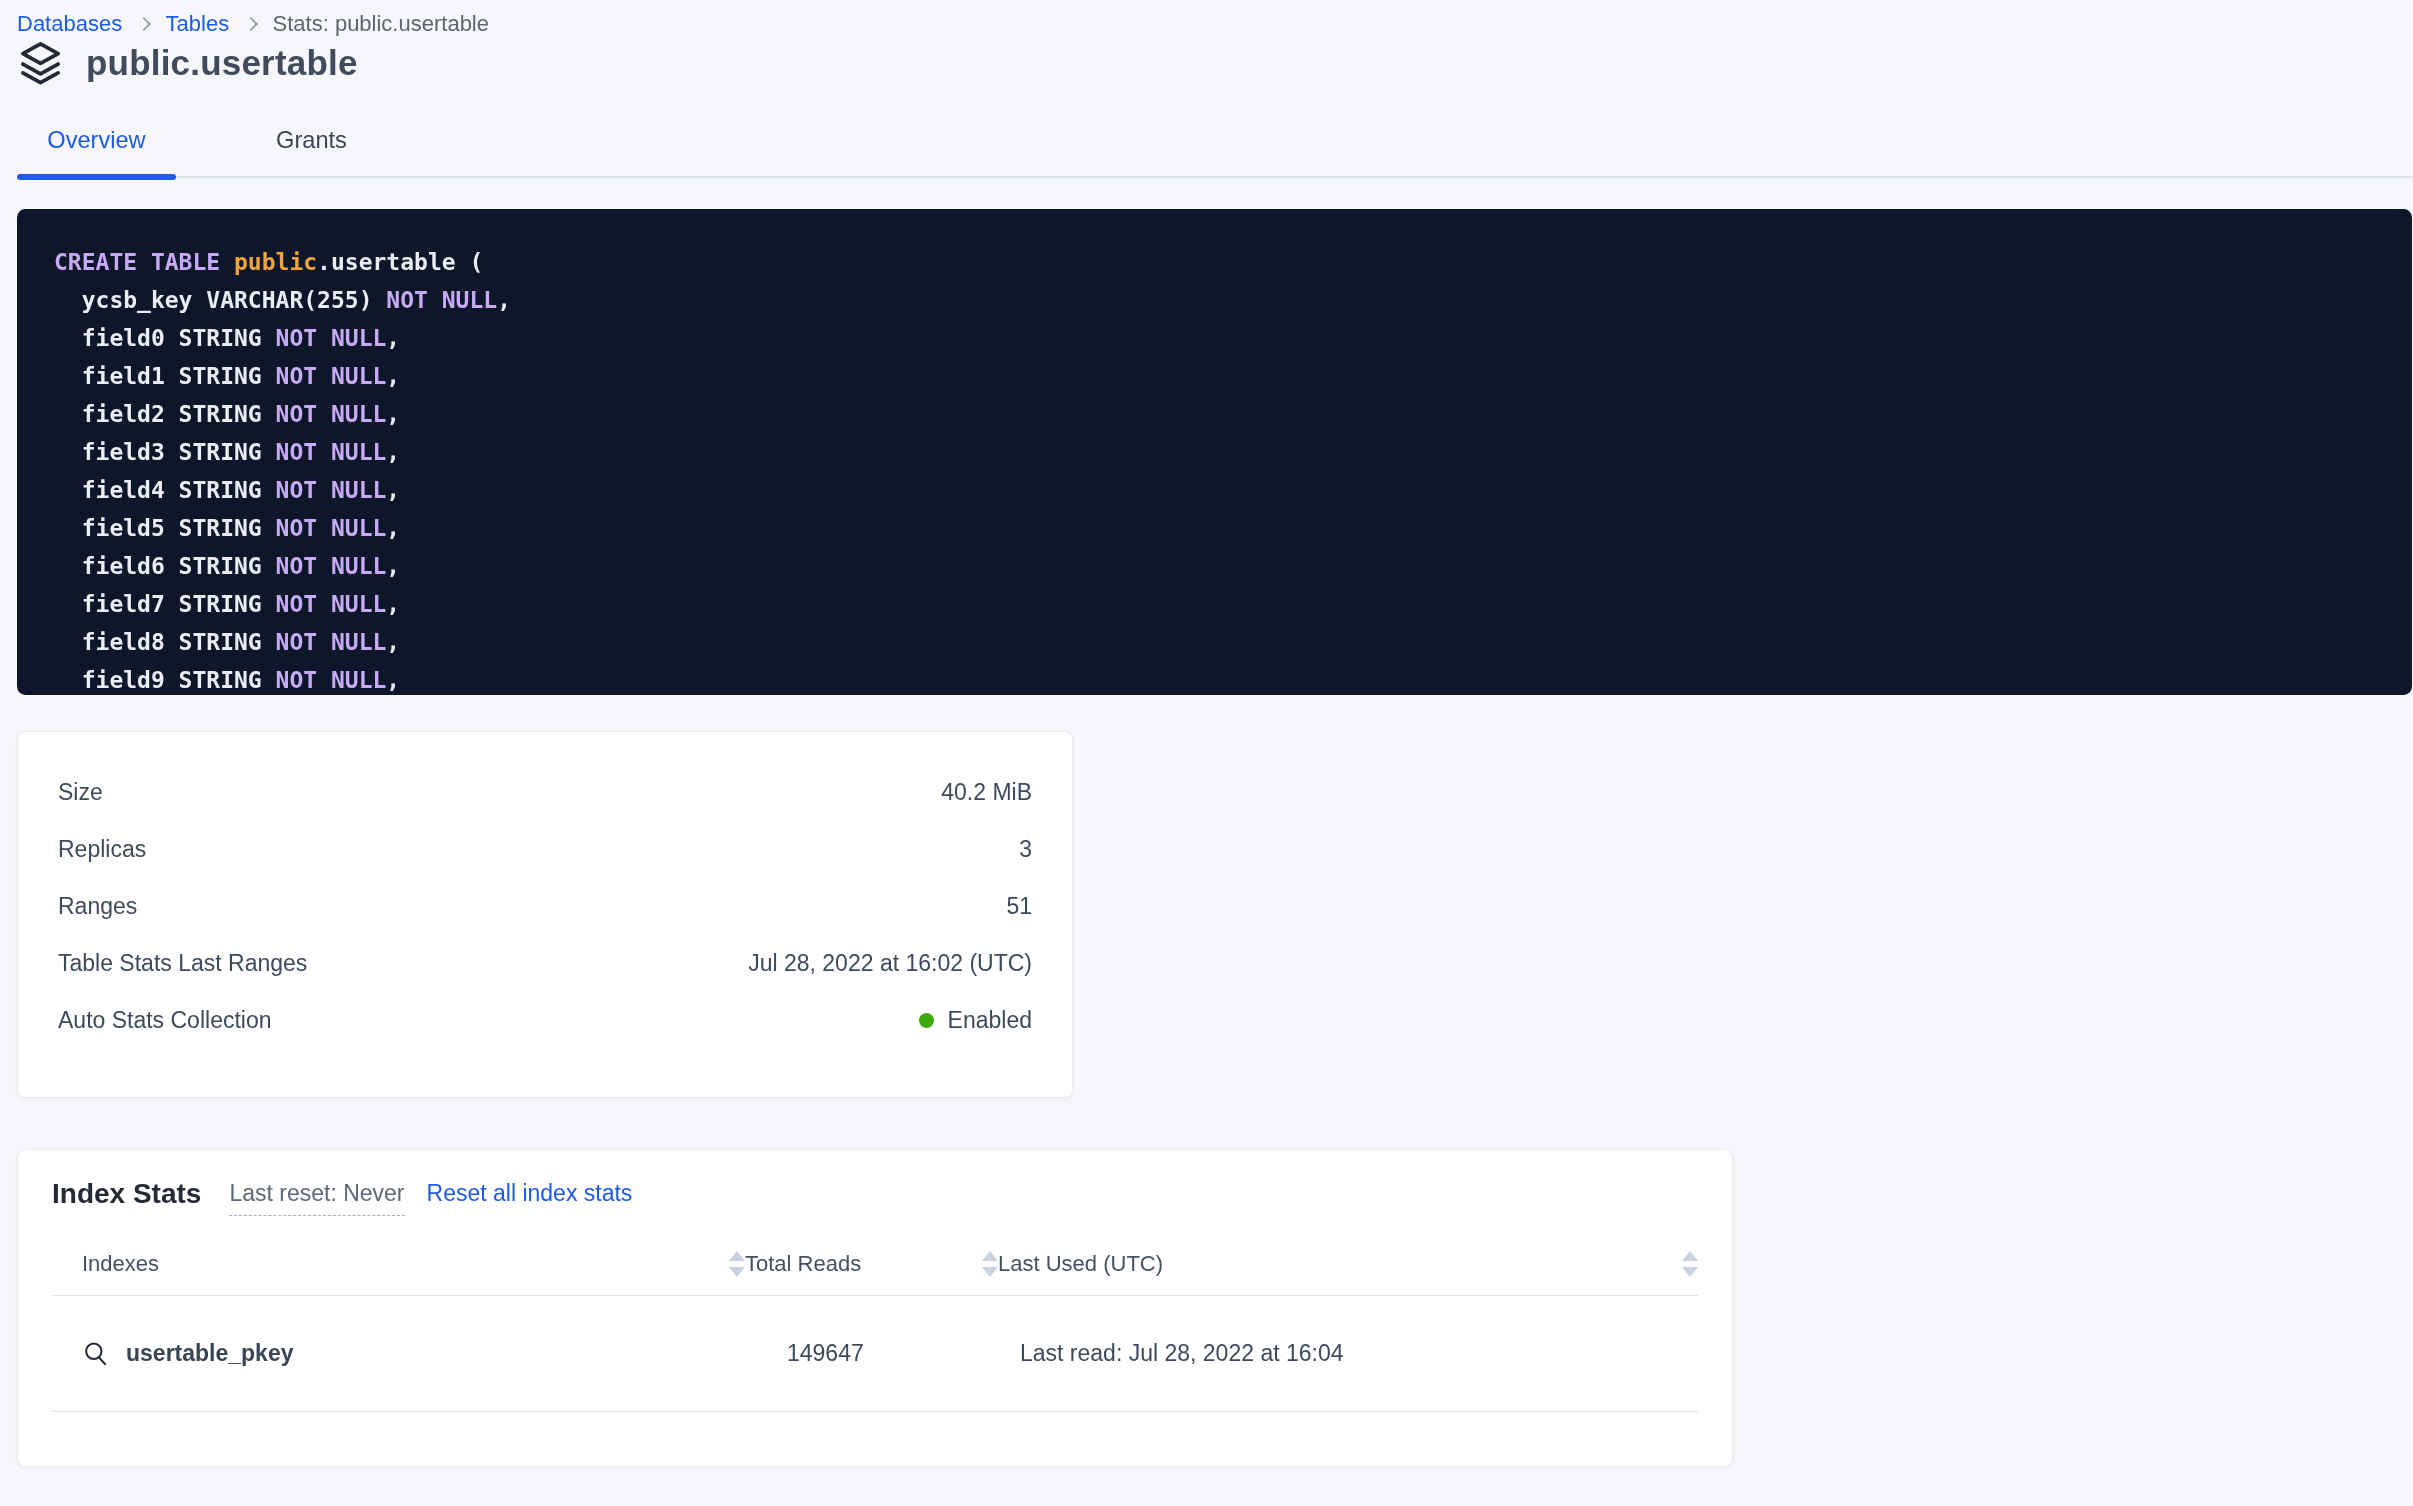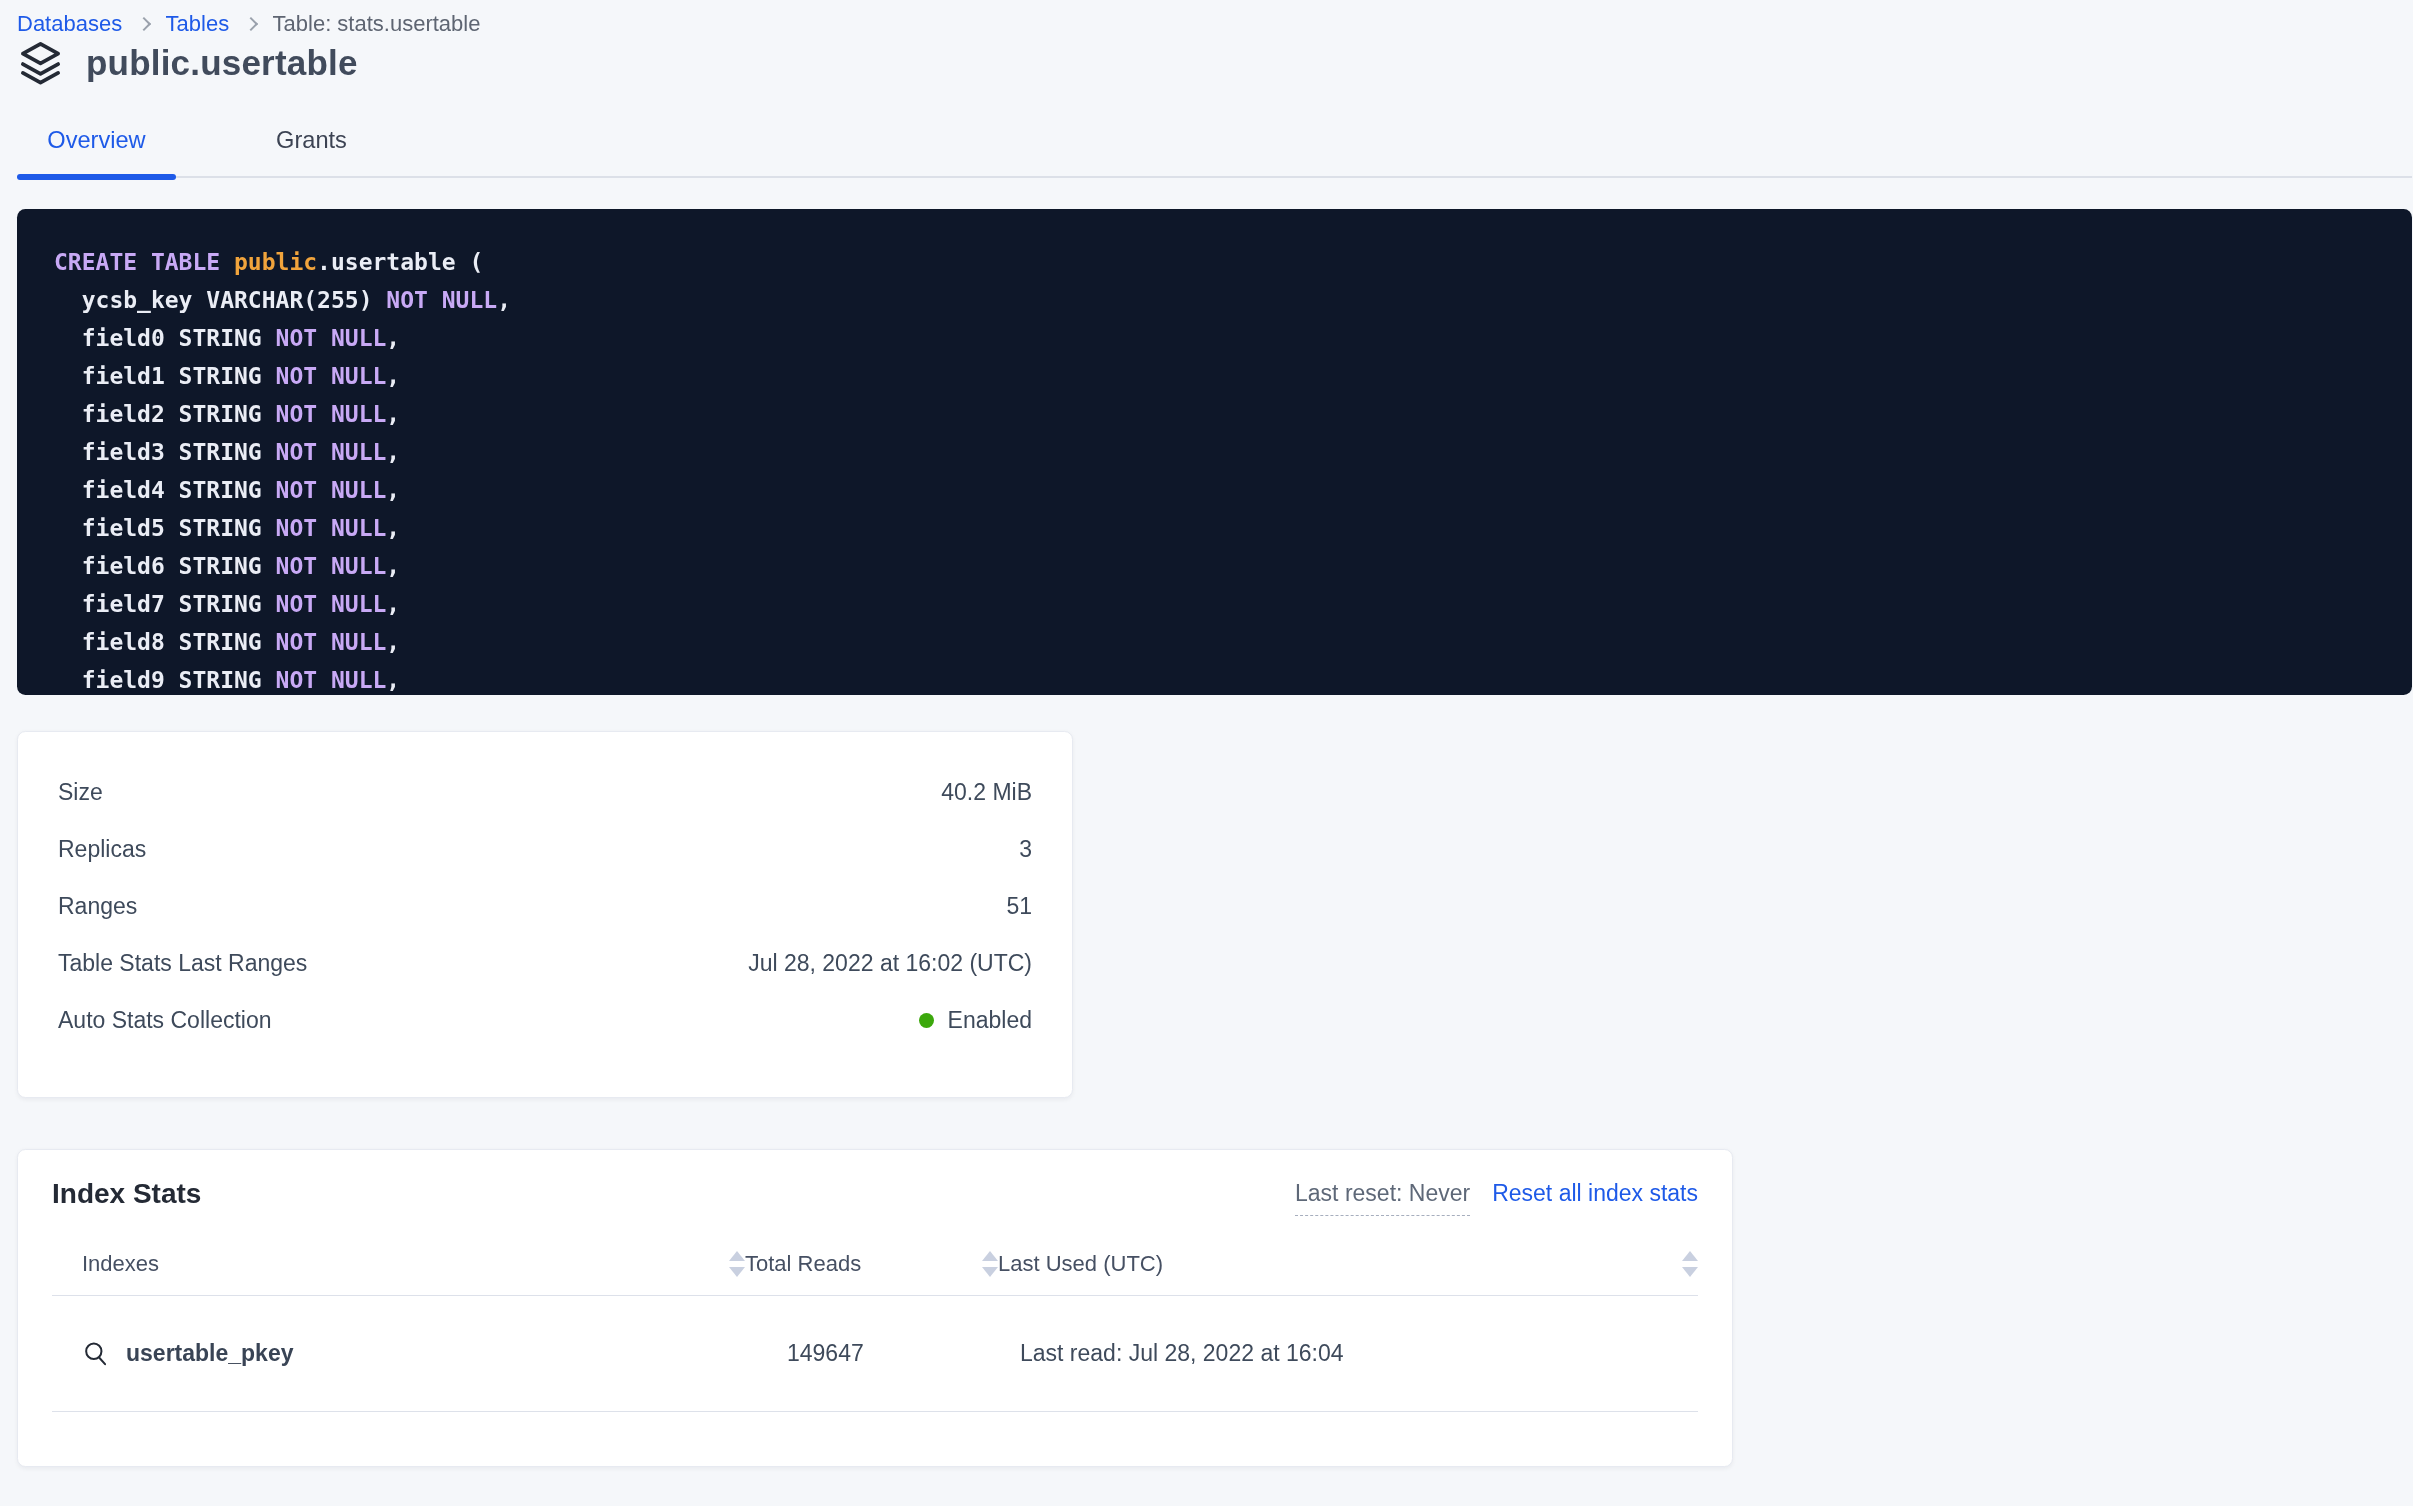--- a/index.html
+++ b/index.html
@@ -53,21 +53,21 @@
   .card { background:#FFFFFF; border:0.8px solid #E7EAF1; border-radius:8.4px; box-shadow:0 1.7px 4.2px rgba(16,24,40,0.05); }
   .summary-left  { width:1056px; height:367px; padding:32px 40px 0 40px; }
   .summary-right { width:1302px; height:254px; padding:32px 40px 0 40px; }
   .srow { height:57px; display:flex; justify-content:space-between; align-items:center; font-size:23px; color:#3E4A5B; }
   .srow .slabel { color:#3E4A5B; }
   .srow .svalue { color:#3E4A5B; display:flex; align-items:center; gap:13.5px; }
   .status-dot { width:15px; height:15px; border-radius:50%; background:#3CA80C; display:inline-block; }
 
   
   .index-card { margin-top:51px; width:1716px; height:318px; padding:25px 34px 0 34px; overflow:hidden; }
-  .is-header { display:flex; justify-content:space-between; align-items:flex-start;gap:28px; }
+  .is-header { display:flex; align-items:flex-start;gap:28px; }
   .is-title { font-size:28px; font-weight:700; color:#242A35; padding-top:3.4px; }
   .is-controls { display:flex; align-items:baseline; gap:22px; font-size:23px; padding-top:5px; }
   .last-reset { color:#5E6878; border-bottom:1.7px dashed #A6AEBE; padding-bottom:7.6px; }
   .reset-link { color:#1E5AE8; text-decoration:none; cursor:pointer; }
 
   table.idx { width:100%; border-collapse:collapse; margin-top:35px; }
   table.idx th { font-size:22px; font-weight:400; color:#465063; text-align:left; padding:0 0 18.6px 0; border-bottom:1.7px solid #DDE1EA; }
   table.idx td { font-size:23px; color:#3E4A5B; height:116px; border-bottom:1.7px solid #DDE1EA; }
   .th-inner { display:flex; align-items:center; }
   .col-indexes { width:693px; }
@@ -86,21 +86,21 @@
 </head>
 <body>
 
 <div class="page">
 
   <div class="breadcrumb">
     <a class="crumb-link">Databases</a>
     <span class="crumb-sep"></span>
     <a class="crumb-link">Tables</a>
     <span class="crumb-sep"></span>
-    <span class="crumb-current">Table: stats.usertable</span>
+    <span class="crumb-current">Stats: public.usertable</span>
   </div>
 
   <div class="title-row">
     <span class="stack-icon">
       <svg width="47" height="47" viewBox="0 0 24 24" fill="none" stroke="#242A35" stroke-width="1.9" stroke-linecap="round" stroke-linejoin="round">
         <path d="M12 2.5 L21 7.5 L12 12.5 L3 7.5 Z"></path>
         <path d="M3 12.8 L12 17.8 L21 12.8"></path>
         <path d="M3 17.3 L12 22.3 L21 17.3"></path>
       </svg>
     </span>

